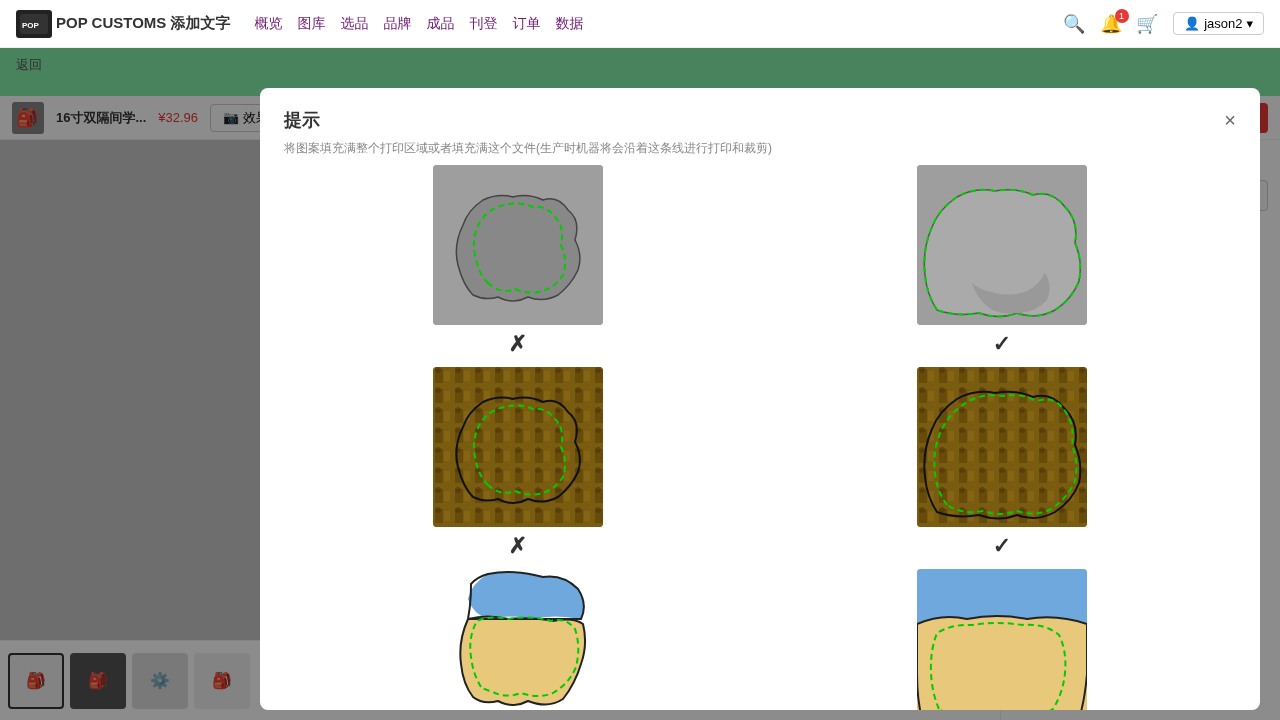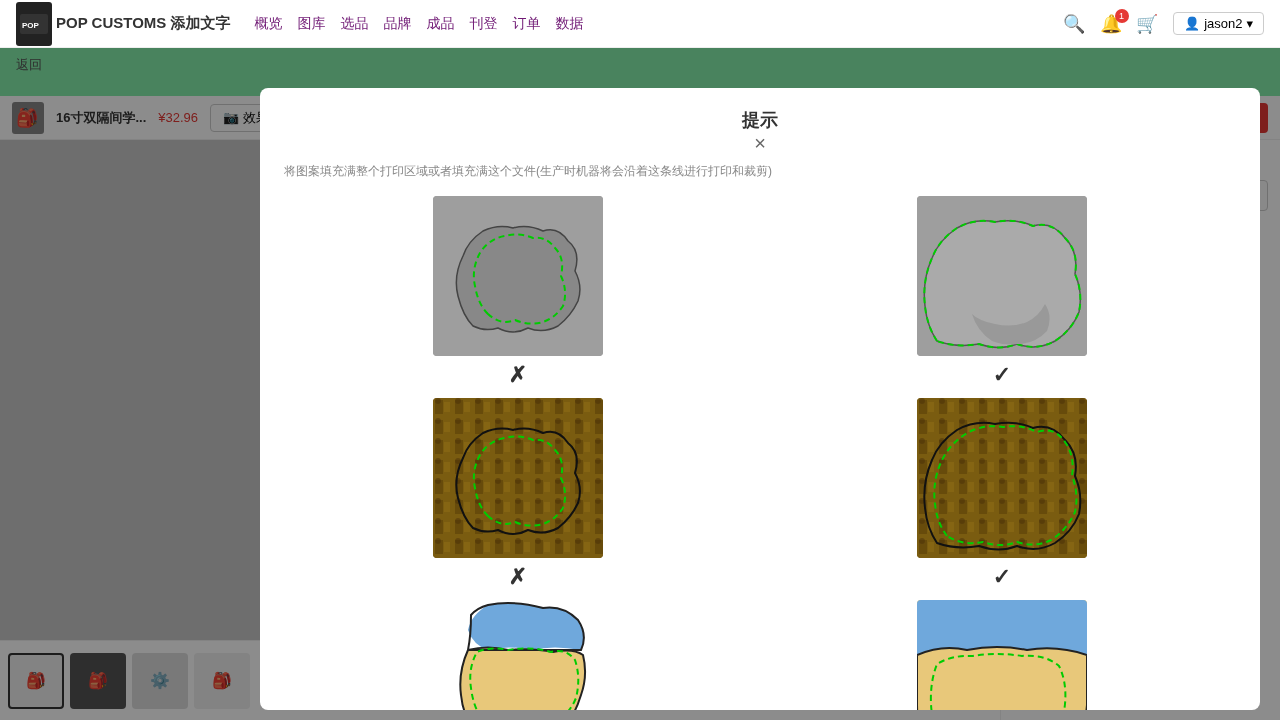--- a/index.html
+++ b/index.html
@@ -5,21 +5,21 @@
     * { box-sizing: border-box; margin: 0; padding: 0; }
     body { font-family: 'Microsoft YaHei', Arial, sans-serif; background: #e8e8e8; width: 1280px; height: 720px; overflow: hidden; position: relative; }
 
     
     .topnav {
       position: absolute; top: 0; left: 0; right: 0; height: 48px;
       background: #fff; display: flex; align-items: center;
       padding: 0 16px; border-bottom: 1px solid #eee; z-index: 10;
     }
     .logo { font-weight: bold; font-size: 15px; color: #333; margin-right: 24px; display: flex; align-items: center; gap: 4px; }
-    .logo-icon { width: 36px; height: 44px; background: #222; border-radius: 3px; display: flex; align-items: center; justify-content: center; }
+    .logo-icon { width: 36px; height: 28px; background: #222; border-radius: 3px; display: flex; align-items: center; justify-content: center; }
     .logo-icon svg { width: 28px; height: 20px; }
     .nav-links { display: flex; gap: 15px; font-size: 14px; color: #701a75; flex: 1; }
     .nav-links span { cursor: pointer; }
     .nav-right { display: flex; align-items: center; gap: 14px; }
     .nav-icon { font-size: 18px; cursor: pointer; color: #333; position: relative; }
     .badge { position: absolute; top: -4px; right: -6px; background: #e53935; color: #fff; border-radius: 50%; width: 14px; height: 14px; font-size: 9px; display: flex; align-items: center; justify-content: center; }
     .user-btn { background: none; border: 1px solid #ccc; border-radius: 4px; padding: 3px 10px; font-size: 13px; cursor: pointer; display: flex; align-items: center; gap: 4px; }
 
     
     .main-area {
@@ -72,24 +72,24 @@
       background: rgba(0,0,0,0.45); z-index: 100;
     }
 
     
     .modal {
       position: absolute; top: 40px; left: 260px; right: 20px; bottom: 10px;
       background: #fff; border-radius: 8px; z-index: 101;
       display: flex; flex-direction: column; padding: 20px 24px;
       overflow-y: auto;
     }
-    .modal-header { display: flex; align-items: center; justify-content: space-between; margin-bottom: 8px; flex-direction: column; }
+    .modal-header { display: flex; align-items: center; justify-content: space-between; margin-bottom: 8px; }
     .modal-title { font-size: 18px; font-weight: bold; color: #333; }
     .modal-close { background: none; border: none; font-size: 20px; cursor: pointer; color: #666; }
-    .modal-desc { font-size: 12px; color: #888; margin-bottom: 16px; }
+    .modal-desc { font-size: 12px; color: #888; margin-bottom: 8px; }
     .grid-image {
       width: 170px; height: 160px; background: #bbb; border-radius: 4px; overflow: hidden;
       display: flex; align-items: center; justify-content: center;
     }
     .grid-mark { font-size: 22px; font-weight: bold; }
     .mark-x { color: #333; }
     .mark-check { color: #333; }
 
     
     .img-grey-incomplete {

